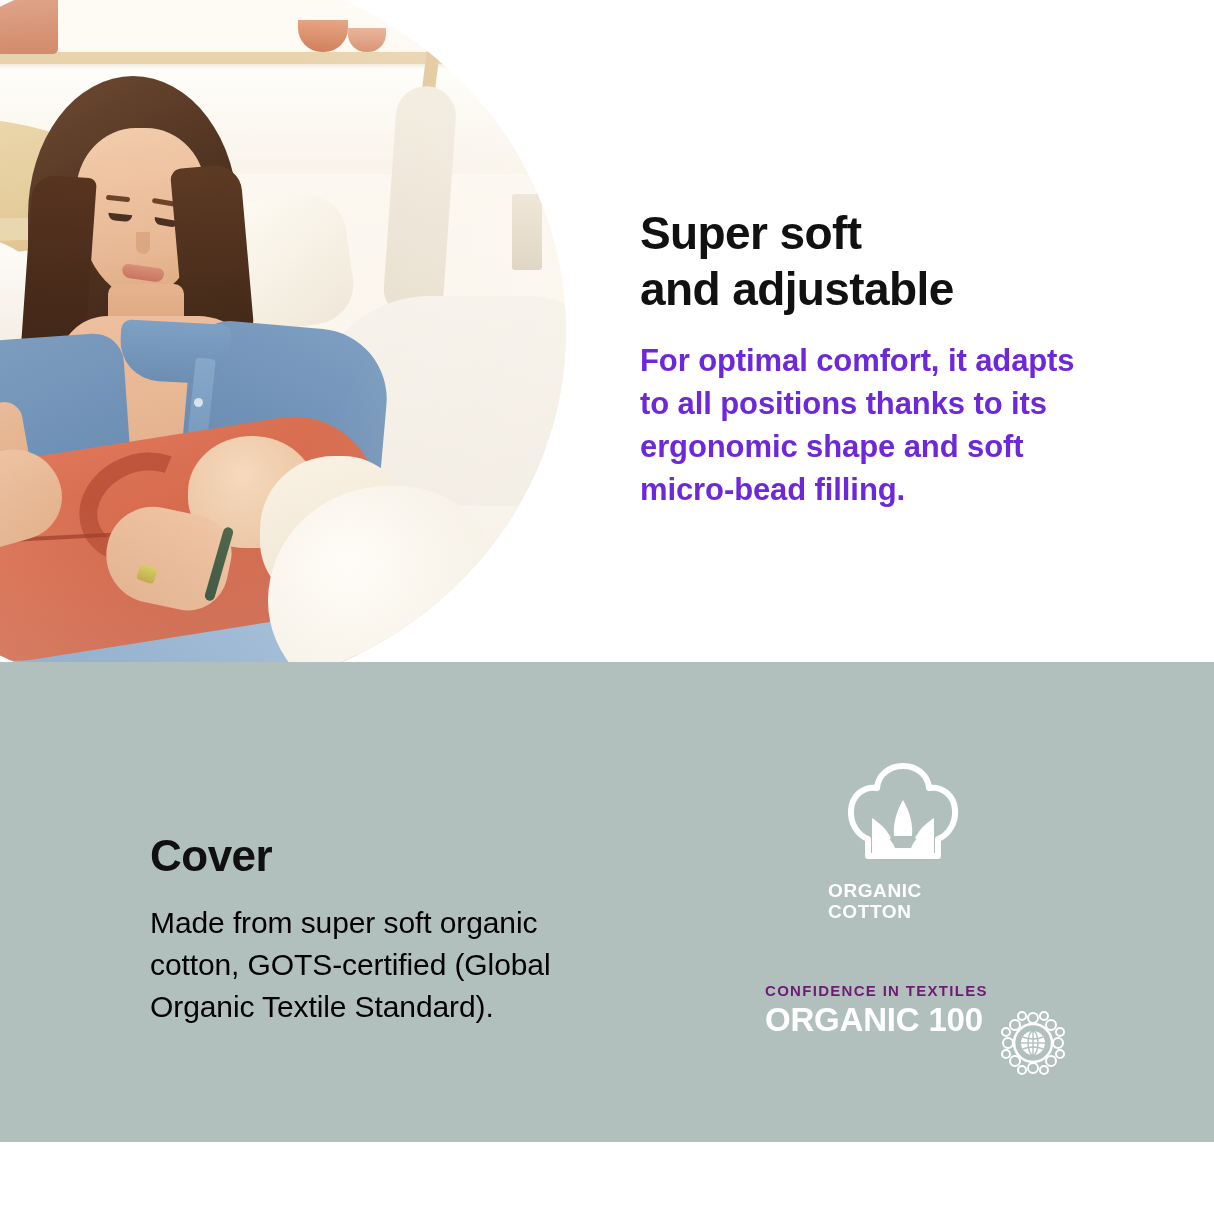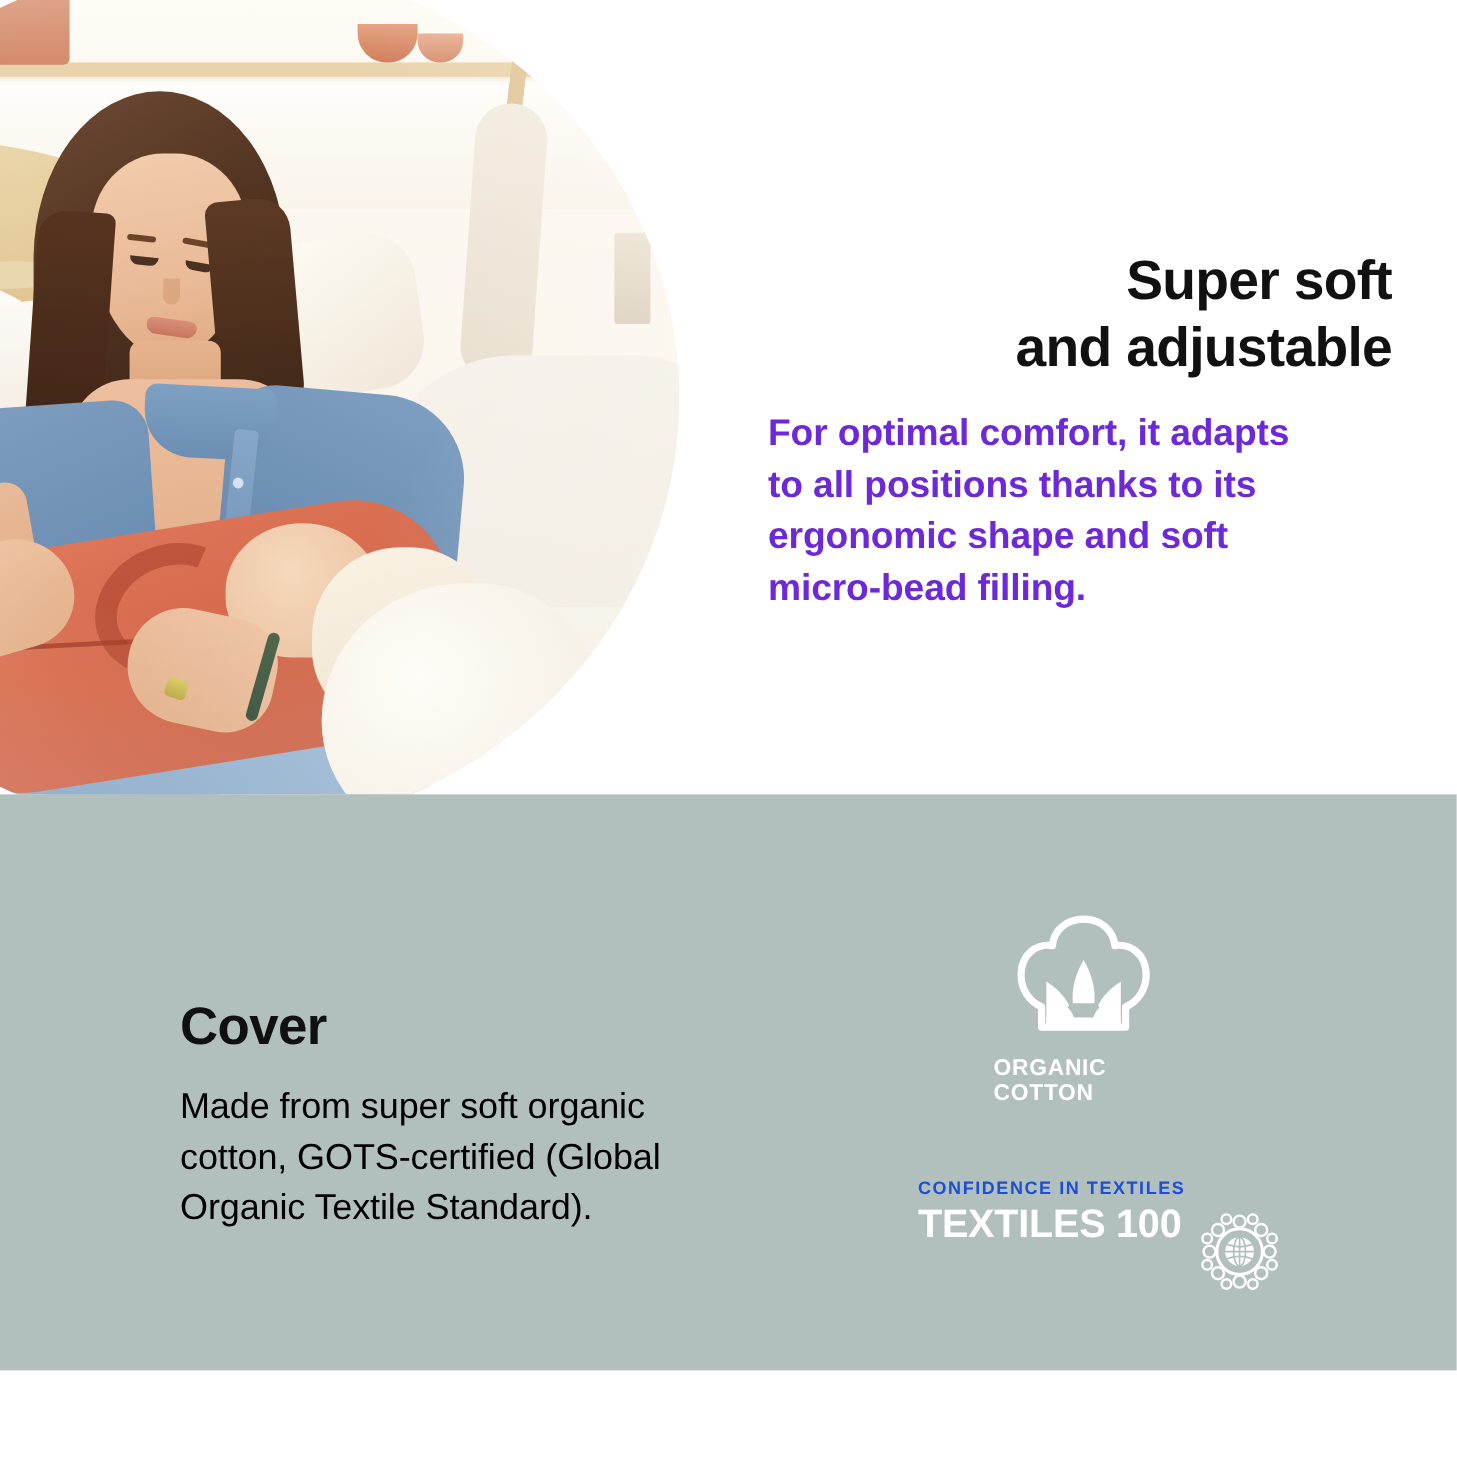--- a/index.html
+++ b/index.html
@@ -304,21 +304,20 @@
     width: 520px;
   }
   .headline {
     margin: 0;
     font-size: 46px;
     line-height: 56px;
     font-weight: 700;
     letter-spacing: -0.6px;
     color: #111111;
     white-space: pre-line;
-    text-align: right;
   }
   .subcopy {
     margin: 22px 0 0 0;
     font-size: 31px;
     line-height: 43px;
     font-weight: 700;
     color: #6d28d9;
     letter-spacing: -0.1px;
     white-space: pre-line;
   }
@@ -392,21 +391,21 @@
     letter-spacing: -0.5px;
     line-height: 36px;
     color: #ffffff;
     white-space: nowrap;
   }
   .oeko-sub {
     font-size: 15px;
     font-weight: 700;
     letter-spacing: 1.3px;
     line-height: 22px;
-    color: #1d4ed8;
+    color: #701a75;
     white-space: nowrap;
   }
   .oeko-standard {
     font-size: 33px;
     font-weight: 700;
     letter-spacing: -0.2px;
     line-height: 36px;
     color: #ffffff;
     white-space: nowrap;
   }
@@ -546,21 +545,21 @@
         <path d="M98 74 C 90 76, 84 82, 82 92 L 98 92 Z" fill="#ffffff"></path>
       </svg>
       <div class="organic-label">ORGANIC
 COTTON</div>
     </div>
 
     <div class="logo-oeko">
       <div class="oeko-row-top">
         <div class="oeko-textblock">
           <div class="oeko-sub">CONFIDENCE IN TEXTILES</div>
-          <div class="oeko-standard">TEXTILES 100</div>
+          <div class="oeko-standard">ORGANIC 100</div>
         </div>
         <div class="oeko-emblem">
           <svg width="66" height="66" viewBox="0 0 66 66">
             <g fill="none" stroke="#ffffff" stroke-width="2">
 
               <g>
                 <circle cx="33" cy="8" r="5"></circle>
                 <circle cx="33" cy="58" r="5"></circle>
                 <circle cx="8" cy="33" r="5"></circle>
                 <circle cx="58" cy="33" r="5"></circle>

